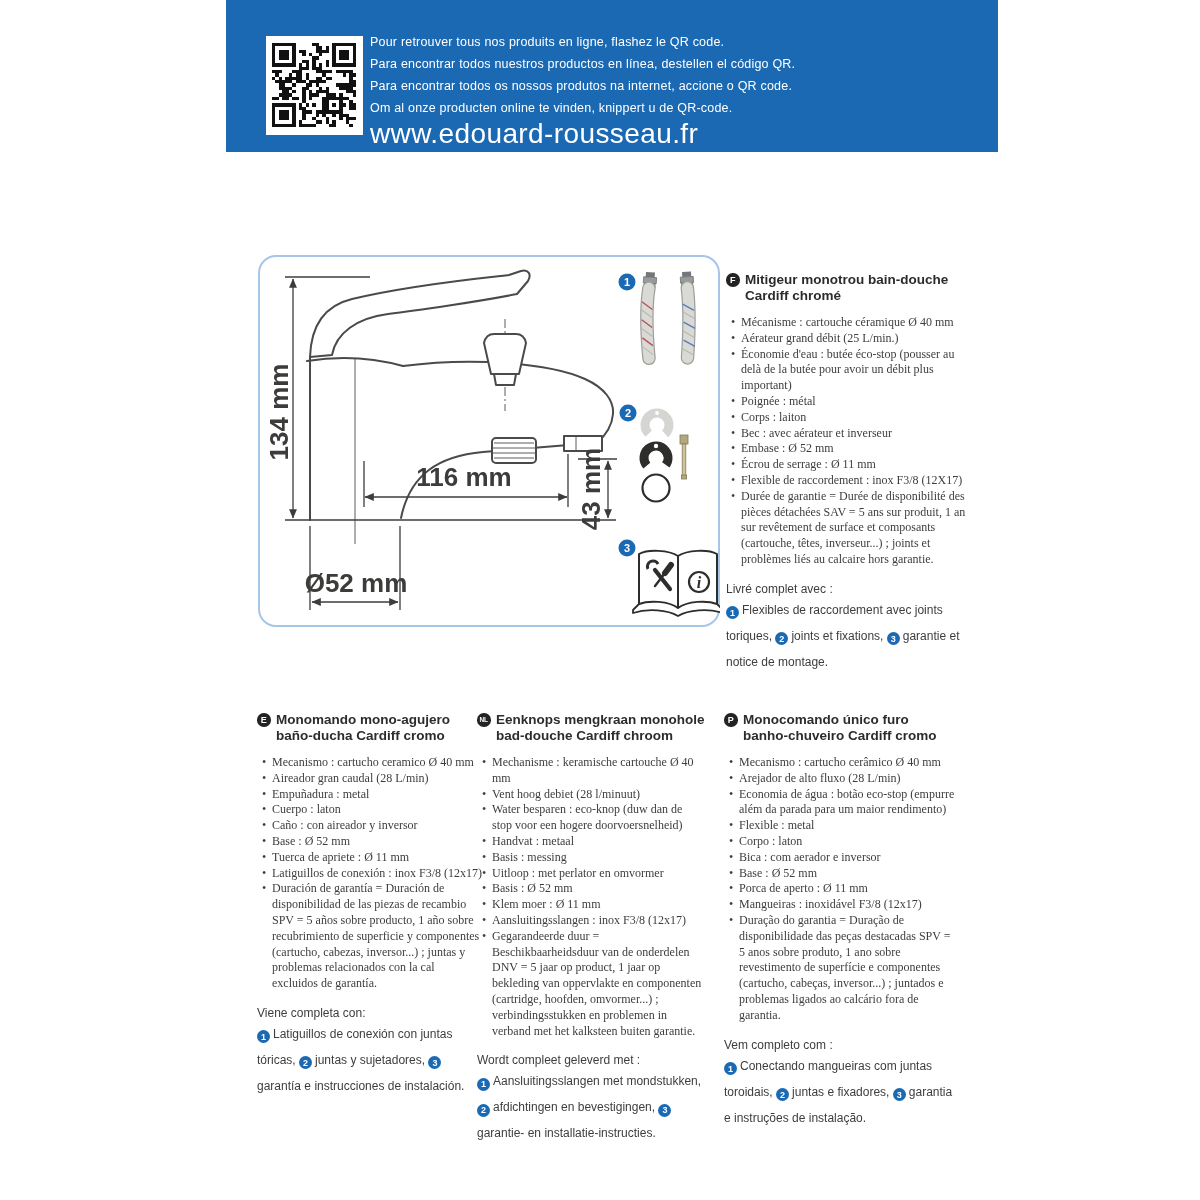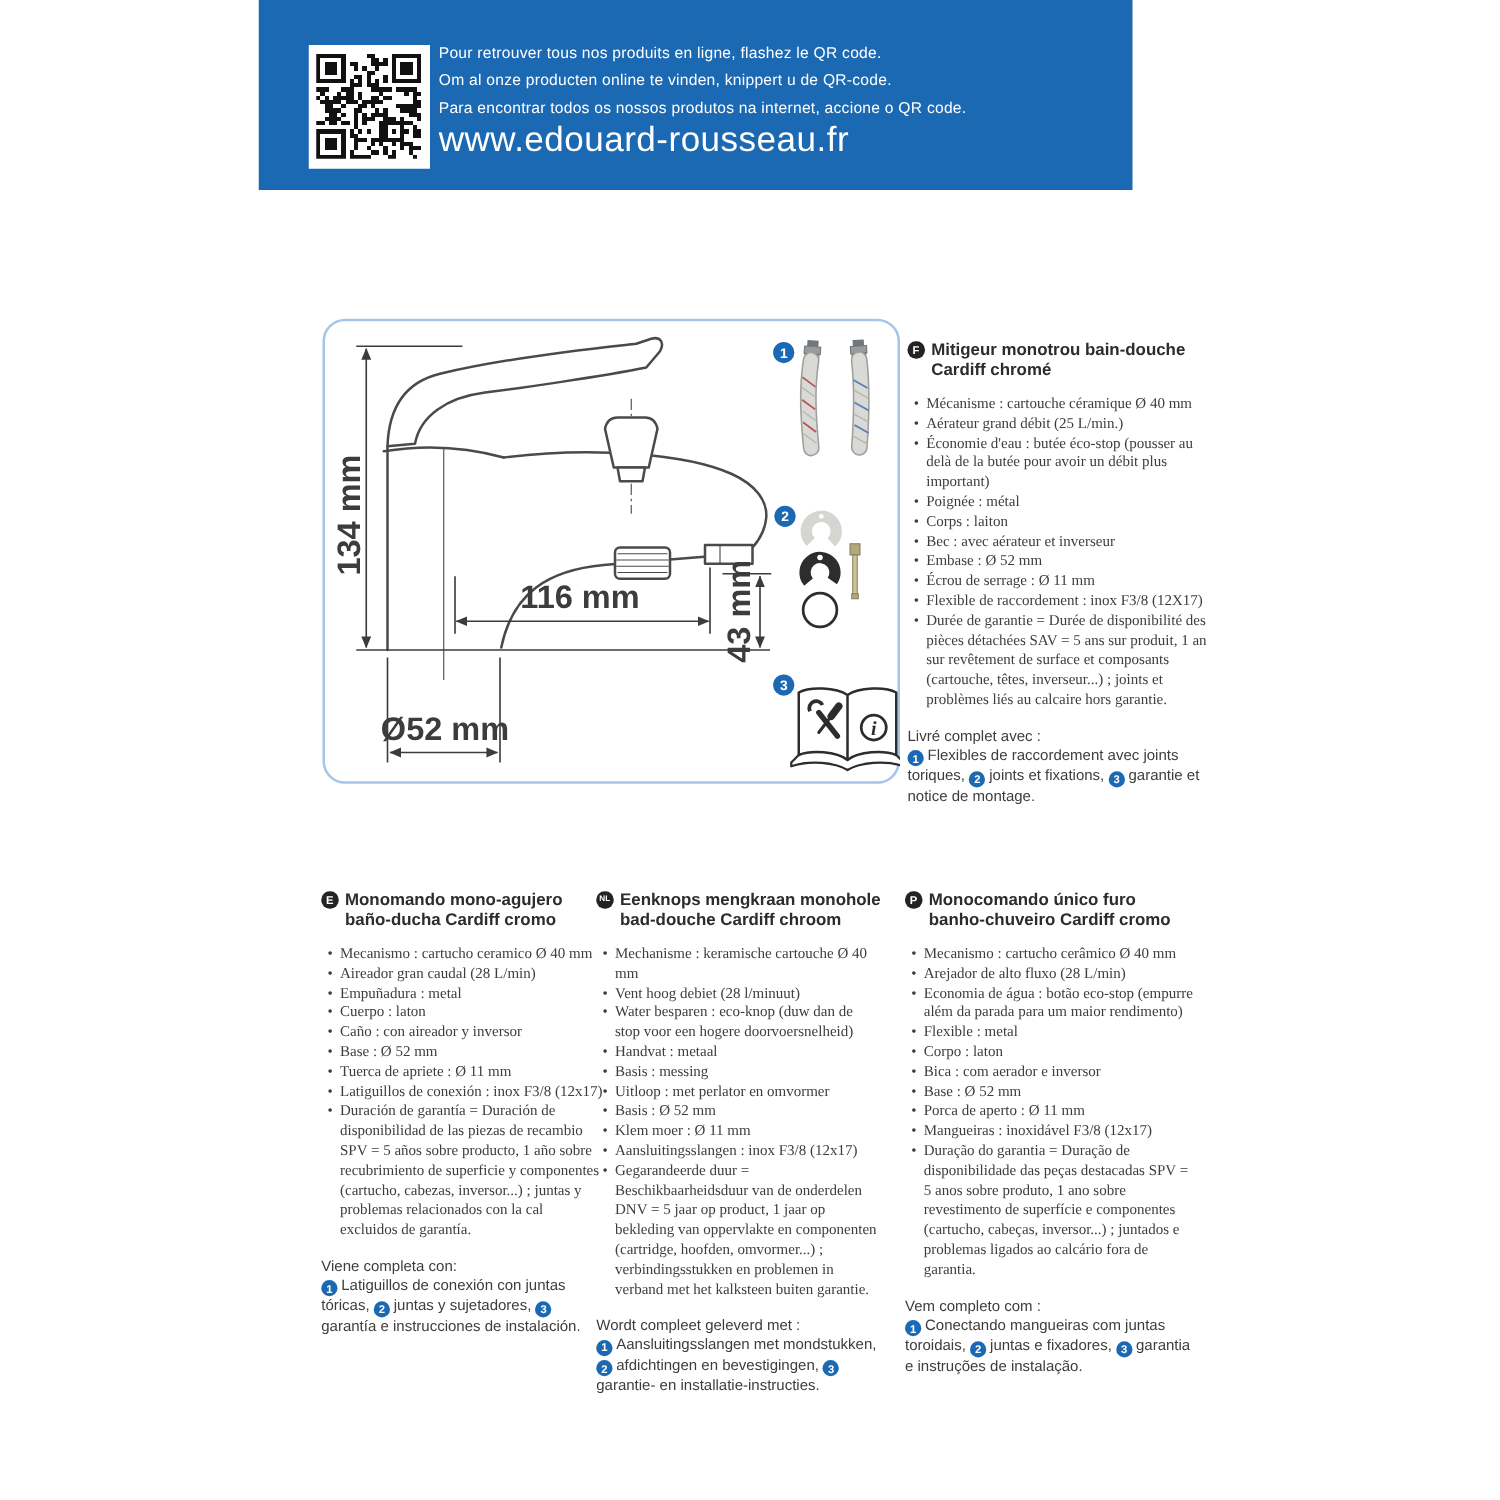--- a/index.html
+++ b/index.html
@@ -3,21 +3,21 @@
 <meta charset="utf-8">
 <title>Packaging back panel</title>
 <style>
   * { box-sizing: border-box; margin: 0; padding: 0; }
   html,body { background:#ffffff; }
   .page {
     position: relative; width: 1200px; height: 1200px; background:#fff;
     font-family: "Liberation Sans", sans-serif; color:#3d3d3c; overflow:hidden;
   }
   
-  .band { position:absolute; left:207px; top:0; width:699px; height:152px; background:#1c69b3; }
+  .band { position:absolute; left:226px; top:0; width:772px; height:152px; background:#1c69b3; }
   .qr-box { position:absolute; left:40px; top:36px; width:97px; height:99px; background:#fff; }
   .qr-box svg { position:absolute; left:6px; top:7px; }
   .band-text { position:absolute; left:144px; top:31px; color:#fff; }
   .band-line { font-size:12.5px; line-height:22px; font-weight:400; letter-spacing:.2px; white-space:nowrap; }
   .band-url { font-size:28px; line-height:24px; margin-top:3px; letter-spacing:.4px; font-weight:400; }
   
   .panel { position:absolute; left:258px; top:255px; width:462px; height:372px;
            border:2.5px solid #a6c6e9; border-radius:18px; }
   .panel svg { position:absolute; left:-2.5px; top:-2.5px; }
   .draw  { stroke:#4a4a49; stroke-width:2; fill:none; stroke-linecap:round; stroke-linejoin:round; }
@@ -32,21 +32,21 @@
   .col-title { position:relative; font-size:13.5px; font-weight:700; line-height:16px;
                padding-left:19px; margin-bottom:11px; color:#2c2c2b; }
   .badge { position:absolute; left:0; top:1px; width:13.5px; height:13.5px; border-radius:50%;
            background:#232323; color:#fff; font-size:9px; font-weight:700;
            display:flex; align-items:center; justify-content:center; letter-spacing:0; }
   .col-nl .badge { font-size:6.5px; }
   .bullets { list-style:none; font-size:12px; line-height:15.8px; padding-left:4px;font-family:Liberation Serif, serif; }
   .bullets li { position:relative; padding-left:11px; }
   .bullets li::before { content:"\2022"; position:absolute; left:1px; top:0; }
   .intro { margin-top:13px; font-size:12px; line-height:16px; }
-  .delivered { font-size:12px; line-height:14px; }
+  .delivered { font-size:12px; line-height:26px; }
   .numcircle { display:inline-flex; width:13px; height:13px; border-radius:50%; background:#1c69b3;
                color:#fff; font-size:9px; font-weight:700; align-items:center; justify-content:center;
                vertical-align:-2px; margin-right:3px; }
   .col-fr { left:726px; top:272px; width:240px; }
   .col-es { left:257px; top:712px; width:226px; }
   .col-nl { left:477px; top:712px; width:228px; }
   .col-pt { left:724px; top:712px; width:232px; }
 </style>
 </head>
 <body>
@@ -362,22 +362,23 @@
           <rect x="10" y="24" width="1" height="1" fill="#111"></rect>
           <rect x="11" y="24" width="1" height="1" fill="#111"></rect>
           <rect x="12" y="24" width="1" height="1" fill="#111"></rect>
           <rect x="17" y="24" width="1" height="1" fill="#111"></rect>
           <rect x="18" y="24" width="1" height="1" fill="#111"></rect>
           <rect x="23" y="24" width="1" height="1" fill="#111"></rect>
         </svg>
     </div>
     <div class="band-text">
       <p class="band-line">Pour retrouver tous nos produits en ligne, flashez le QR code.</p>
+      <p class="band-line">Para encontrar todos nuestros productos en línea, destellen el código QR.</p>
+      <p class="band-line">Para encontrar todos os nossos produtos na internet, accione o QR code.</p>
       <p class="band-line">Om al onze producten online te vinden, knippert u de QR-code.</p>
-      <p class="band-line">Para encontrar todos os nossos produtos na internet, accione o QR code.</p>
       <div class="band-url">www.edouard-rousseau.fr</div>
     </div>
   </header>
 
   <section class="panel">
     <svg width="462" height="372" viewBox="0 0 462 372">
       <defs>
         <marker id="arr" viewBox="0 0 10 10" refX="8.5" refY="5" markerWidth="8" markerHeight="8" orient="auto-start-reverse">
           <path d="M0,1.2 L9,5 L0,8.8 Z" fill="#3c3c3b"></path>
         </marker>

